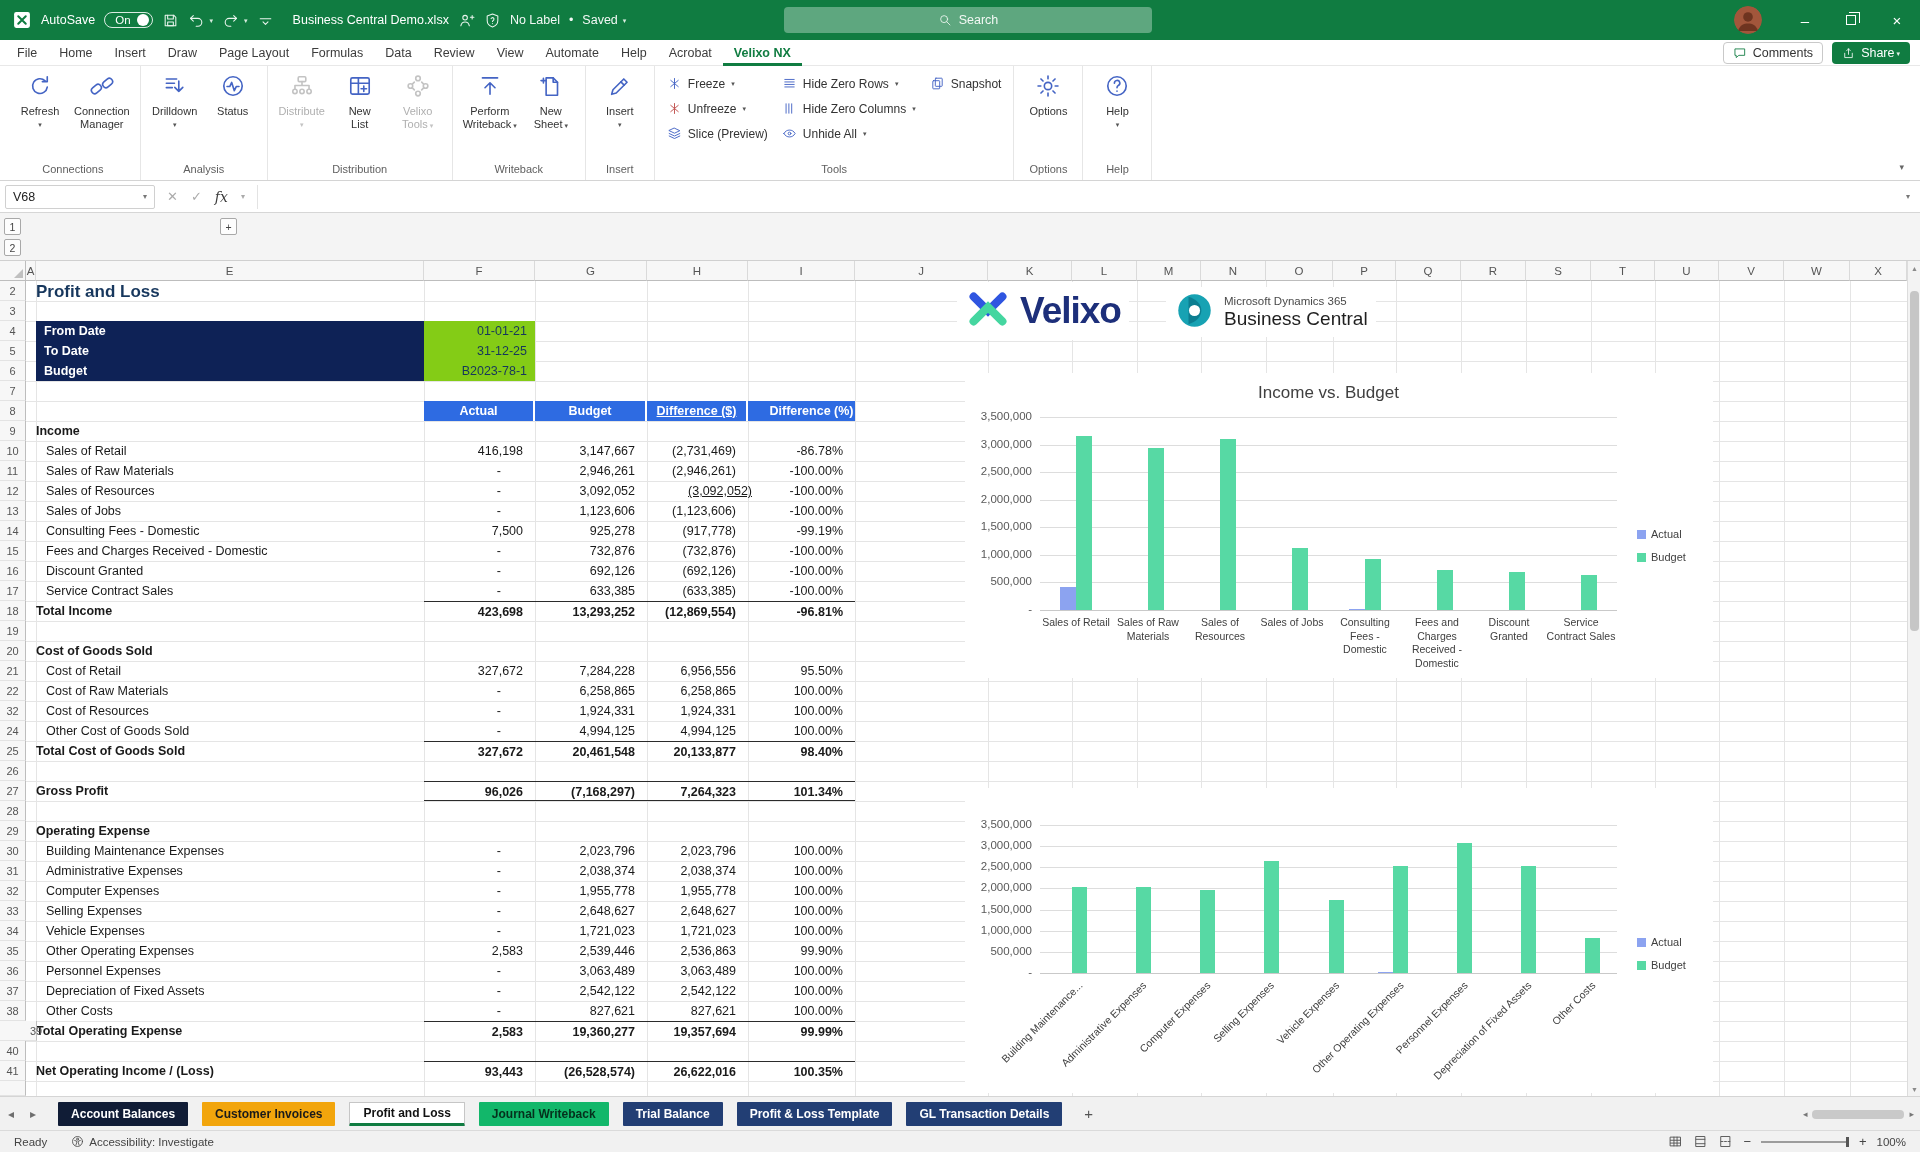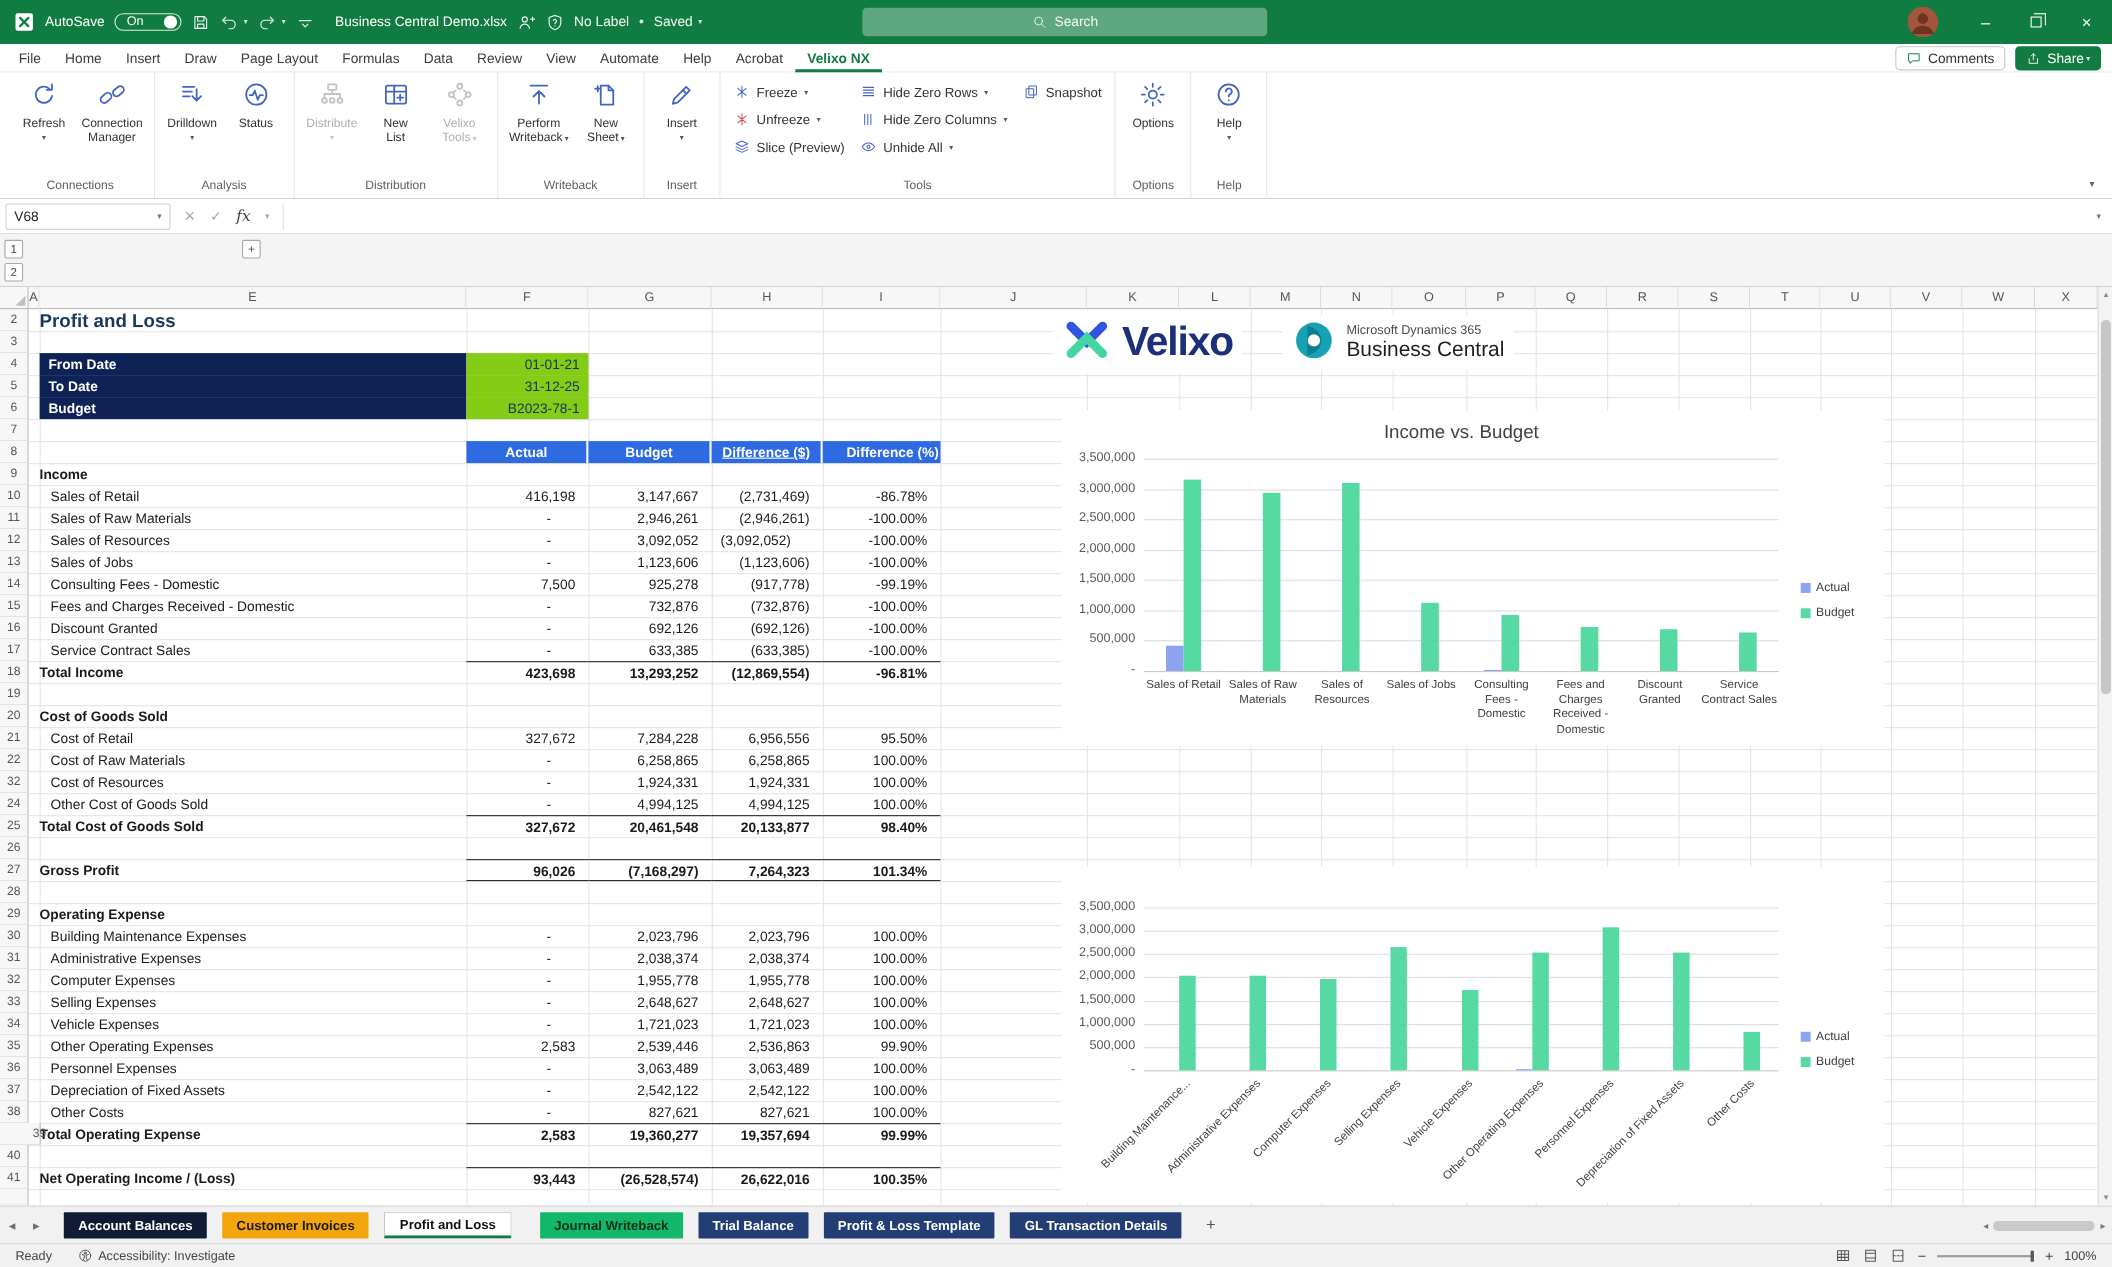--- a/index.html
+++ b/index.html
@@ -6,21 +6,21 @@
   #app{position:relative;width:1920px;height:1152px;background:#fff;overflow:hidden;
        font-family:"Liberation Sans",sans-serif;color:#1a1a1a}
   *{box-sizing:border-box}
 
   
   .titlebar{position:absolute;top:0;left:0;right:0;height:40px;background:#107C41;color:#fff;
             display:flex;align-items:center;gap:9px;padding-left:12px;font-size:12.5px}
   .tb-ic{display:inline-flex;color:#EAF5EE}
   .tb-ic svg{width:17px;height:17px;display:block}
   .tb-excel svg{width:20px;height:20px}
-  .as-pill{display:inline-flex;align-items:center;gap:18px;border:1px solid rgba(255,255,255,.85);
+  .as-pill{display:inline-flex;align-items:center;gap:6px;border:1px solid rgba(255,255,255,.85);
            border-radius:10px;padding:1px 3px 1px 10px;font-size:11.5px}
   .as-knob{width:12px;height:12px;border-radius:50%;background:#fff}
   .chev{font-size:7px;color:#D8EDE0;line-height:1;margin-left:-4px}
   .tb-title{margin-left:10px;white-space:nowrap}
   .tb-dim{opacity:.95}
   .search{position:absolute;left:784px;top:7px;width:368px;height:26px;background:rgba(255,255,255,.33);
           border-radius:4px;display:flex;align-items:center;justify-content:center;gap:7px;color:#F2F8F4;font-size:12.5px}
   .search svg{width:14px;height:14px}
   .tb-right{position:absolute;right:0;top:0;height:40px;display:flex;align-items:center}
   .avatar{width:28px;height:28px;border-radius:50%;overflow:hidden;margin-right:20px}
@@ -681,21 +681,21 @@
         <div class="cell num" style="left: 647px; top: 180px; width: 101px;">(2,731,469)</div>
         <div class="cell num" style="left: 748px; top: 180px; width: 107px;">-86.78%</div>
         <div class="cell lbl-item" style="left: 36px; top: 200px; width: 388px;">Sales of Raw Materials</div>
         <div class="cell num dash" style="left: 424px; top: 200px; width: 111px;">-</div>
         <div class="cell num" style="left: 535px; top: 200px; width: 112px;">2,946,261</div>
         <div class="cell num" style="left: 647px; top: 200px; width: 101px;">(2,946,261)</div>
         <div class="cell num" style="left: 748px; top: 200px; width: 107px;">-100.00%</div>
         <div class="cell lbl-item" style="left: 36px; top: 220px; width: 388px;">Sales of Resources</div>
         <div class="cell num dash" style="left: 424px; top: 220px; width: 111px;">-</div>
         <div class="cell num" style="left: 535px; top: 220px; width: 112px;">3,092,052</div>
-        <div class="cell num" style="left: 630px; top: 220px; width: 101px;">(3,092,052)</div>
+        <div class="cell num" style="left: 663px; top: 220px; width: 101px; text-decoration: underline;">(3,092,052)</div>
         <div class="cell num" style="left: 748px; top: 220px; width: 107px;">-100.00%</div>
         <div class="cell lbl-item" style="left: 36px; top: 240px; width: 388px;">Sales of Jobs</div>
         <div class="cell num dash" style="left: 424px; top: 240px; width: 111px;">-</div>
         <div class="cell num" style="left: 535px; top: 240px; width: 112px;">1,123,606</div>
         <div class="cell num" style="left: 647px; top: 240px; width: 101px;">(1,123,606)</div>
         <div class="cell num" style="left: 748px; top: 240px; width: 107px;">-100.00%</div>
         <div class="cell lbl-item" style="left: 36px; top: 260px; width: 388px;">Consulting Fees - Domestic</div>
         <div class="cell num" style="left: 424px; top: 260px; width: 111px;">7,500</div>
         <div class="cell num" style="left: 535px; top: 260px; width: 112px;">925,278</div>
         <div class="cell num" style="left: 647px; top: 260px; width: 101px;">(917,778)</div>
@@ -941,21 +941,21 @@
     </div>
   </div>
 
   <div class="tabbar">
     <span class="tnav">◂</span>
     <span class="tnav" style="margin-right:14px">▸</span>
     <div id="sheet-tabs" style="display:flex;align-items:center">
         <div class="stab" style="background: rgb(16, 28, 54); color: rgb(255, 255, 255);">Account Balances</div>
         <div class="stab" style="background: rgb(242, 165, 12); color: rgb(26, 26, 26);">Customer Invoices</div>
         <div class="stab active">Profit and Loss</div>
-        <div class="stab" style="background: rgb(18, 183, 106); color: rgb(5, 48, 28); margin-left: 12px;">Journal Writeback</div>
+        <div class="stab" style="background: rgb(18, 183, 106); color: rgb(5, 48, 28);">Journal Writeback</div>
         <div class="stab" style="background: rgb(34, 62, 116); color: rgb(255, 255, 255);">Trial Balance</div>
         <div class="stab" style="background: rgb(34, 62, 116); color: rgb(255, 255, 255);">Profit &amp; Loss Template</div>
         <div class="stab" style="background: rgb(34, 62, 116); color: rgb(255, 255, 255);">GL Transaction Details</div>
       </div>
     <span class="addsheet">+</span>
     <div class="hscroll">
       <span>◂</span>
       <div class="hthumb"></div>
       <span>▸</span>
     </div>

